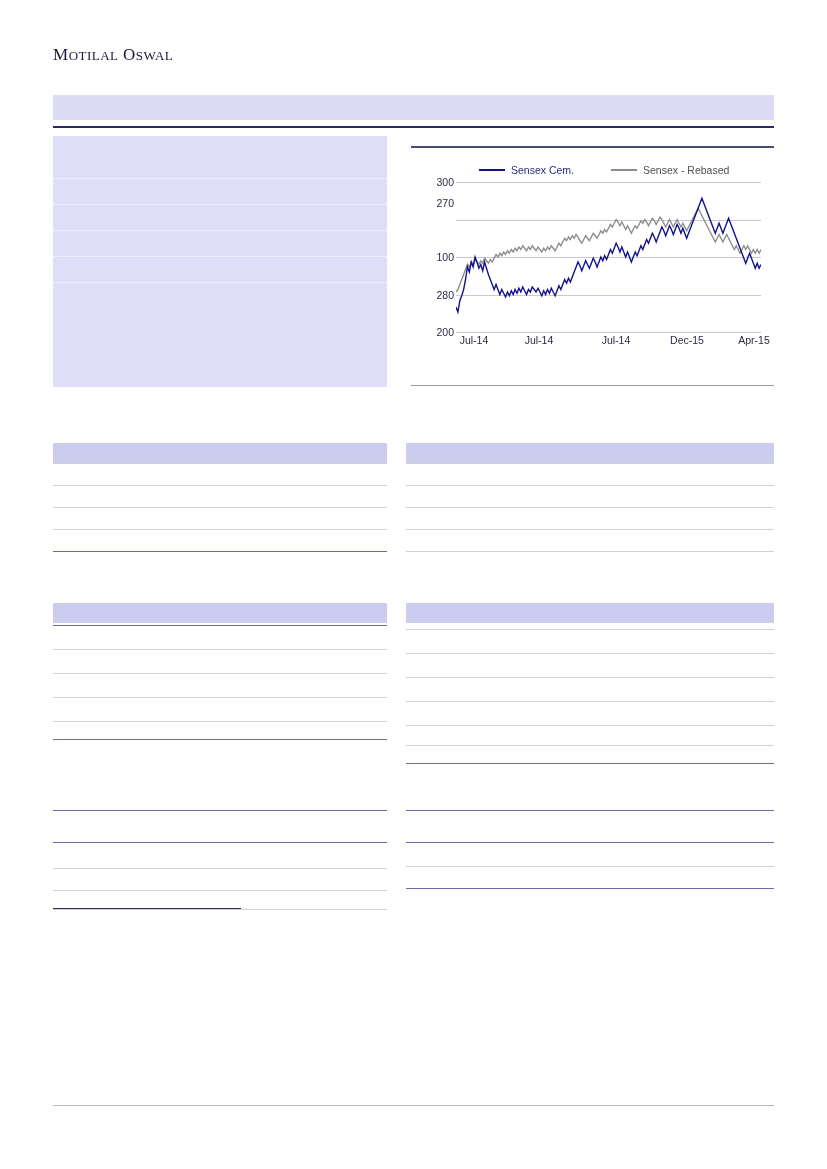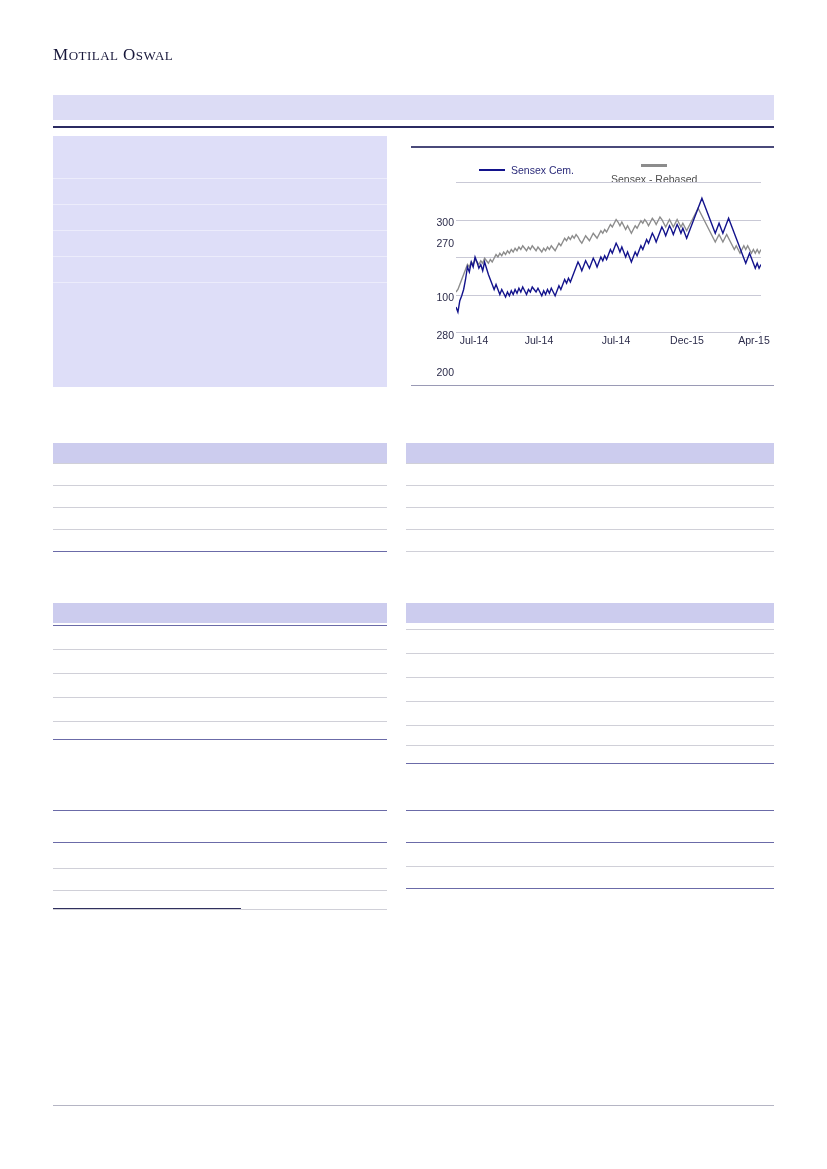--- a/index.html
+++ b/index.html
@@ -93,21 +93,21 @@
     color: #2b2b7a;
   }
   .legend-item {
     position: absolute;
     display: flex;
     align-items: center;
     gap: 6px;
     white-space: nowrap;
   }
   .legend-item.l1 { left: 68px; }
-  .legend-item.l2 { left: 200px; color: #4f4f4f; flex-direction: column; }
+  .legend-item.l2 { left: 200px; color: #4f4f4f; }
   .legend-swatch {
     display: inline-block;
     width: 26px;
     height: 2.5px;
   }
   .legend-swatch.blue { background: #13138c; }
   .legend-swatch.grey { background: #8c8c8c; }
 
   .plot {
     position: absolute;
@@ -124,21 +124,20 @@
     background: #c9c9d6;
   }
   .ytick {
     position: absolute;
     right: 307px;
     width: 40px;
     text-align: right;
     font-size: 10.5px;
     color: #2b2b4a;
     transform: translateY(-6px);
-    margin-top: 40px;
   }
   .xaxis {
     position: absolute;
     left: 45px;
     top: 188px;
     width: 305px;
     height: 14px;
   }
   .xtick {
     position: absolute;

